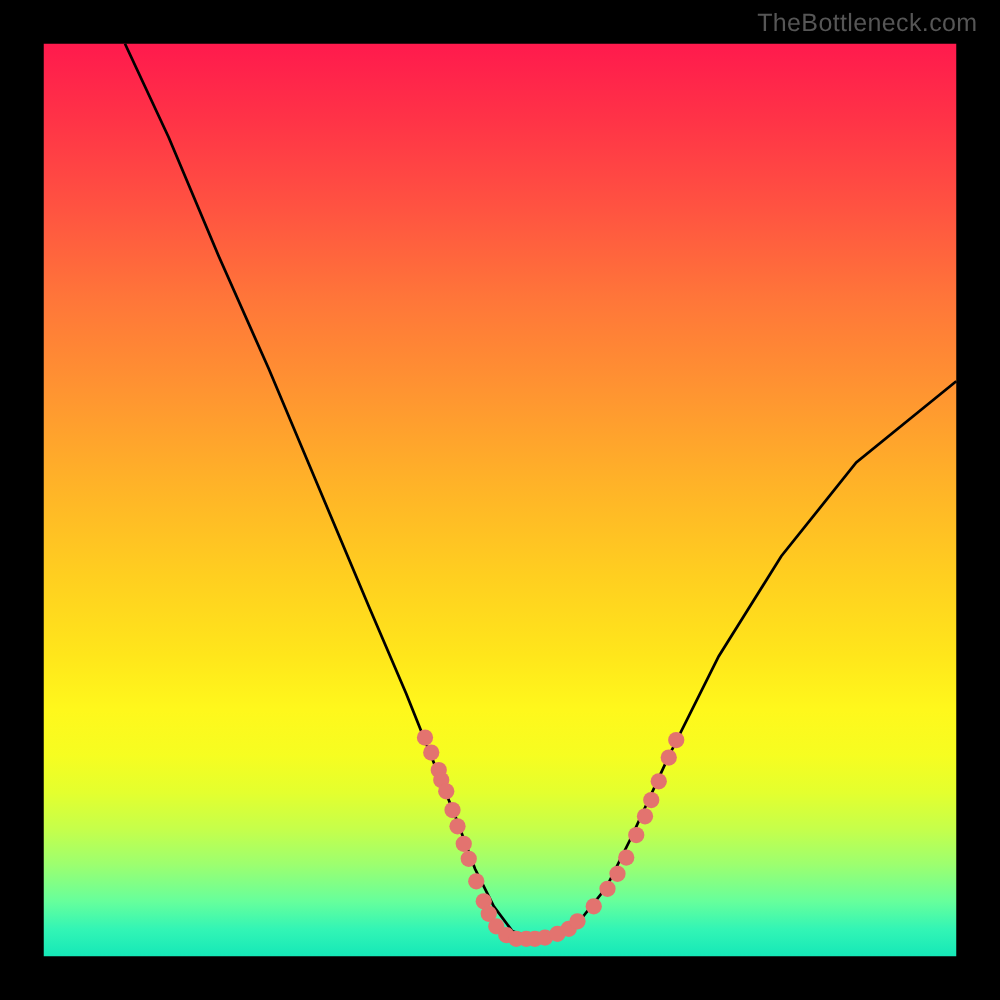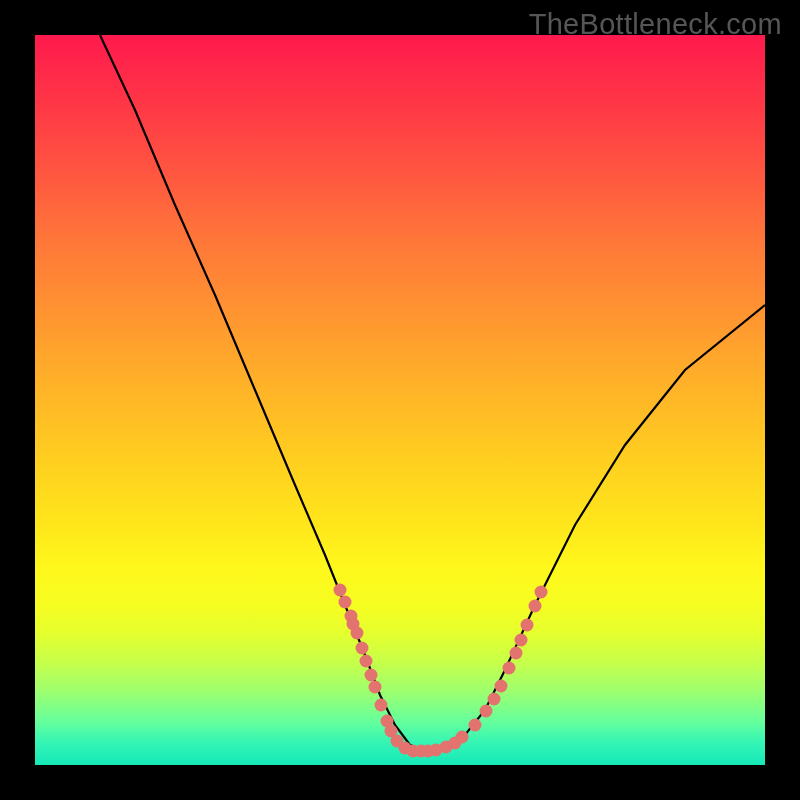--- a/index.html
+++ b/index.html
@@ -8,21 +8,21 @@
     height: 800px;
     background: #000;
     position: relative;
     overflow: hidden;
     font-family: Arial, sans-serif;
   }
   .watermark {
     position: absolute;
     top: 8px;
     right: 18px;
-    font-size: 29px;
+    font-size: 20px;
     color: #565656;
     font-weight: 500;
     z-index: 10;
     letter-spacing: 0.3px;
     text-align: right;
   }
   .plot-area {
     position: absolute;
     left: 35px;
     top: 35px;

